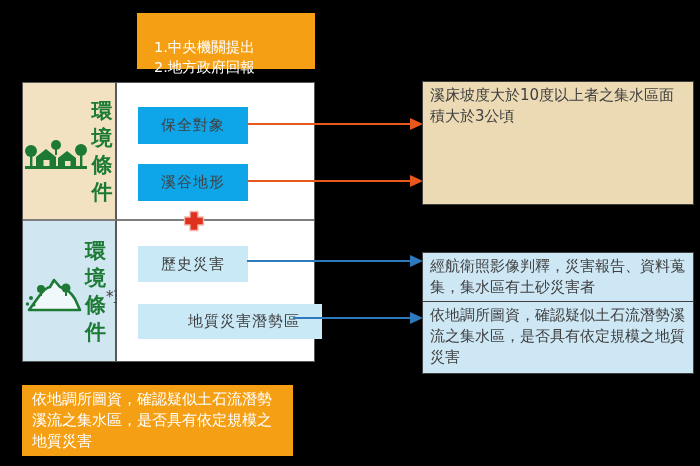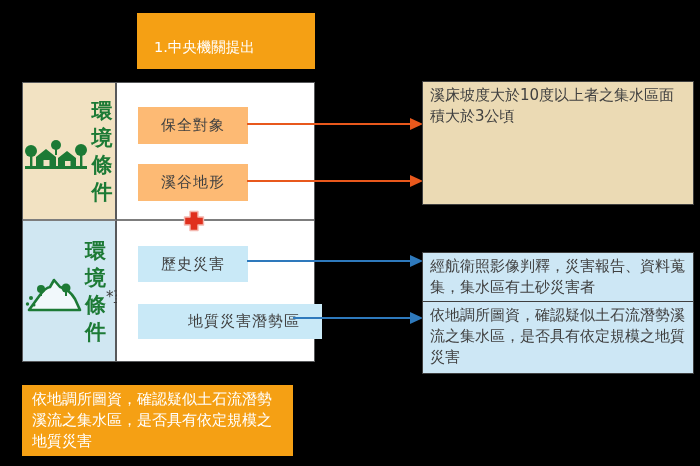--- a/index.html
+++ b/index.html
@@ -34,21 +34,21 @@
     width:46px;color:#1C7A35;font-weight:bold;font-size:21px;line-height:27px;
     text-align:center;word-break:break-all;margin-top:2px;
   }
   .cat-note{font-size:15px;color:#404040;margin-top:13px;white-space:nowrap;}
 
   
   .item{
     position:absolute;display:flex;align-items:center;justify-content:center;
     font-size:15px;color:#404040;letter-spacing:1px;
   }
-  .item.cream{background:#fdba74;}
+  .item.cream{background:#0ea5e9;}
   .item.blue{background:#C9E9F7;}
   .item.safeguard{left:115px;top:24px;width:110px;height:37px;}
   .item.valley{left:115px;top:81px;width:110px;height:37px;}
   .item.history{left:115px;top:163px;width:110px;height:36px;}
   .item.geo{left:115px;top:221px;width:156px;height:35px;padding-left:28px;}
 
   .plus-wrap{position:absolute;left:160px;top:127px;width:22px;height:22px;}
 
   
   .arrow-line{position:absolute;height:2px;}
@@ -77,20 +77,21 @@
     padding:4px 8px 0 10px;box-sizing:border-box;
   }
 </style>
 </head>
 <body>
 
 <div class="stage">
 
   <div class="top-note">
     <div>1.中央機關提出</div>
+    <div>2.地方政府回報</div>
   </div>
 
   <div class="cond-table">
 
     <div class="cell env">
       <div class="cat">
         <span class="icon">
           <svg width="66" height="36" viewBox="0 0 66 36">
             <g fill="#1C7A35">
               <rect x="2" y="28" width="62" height="3"></rect>

